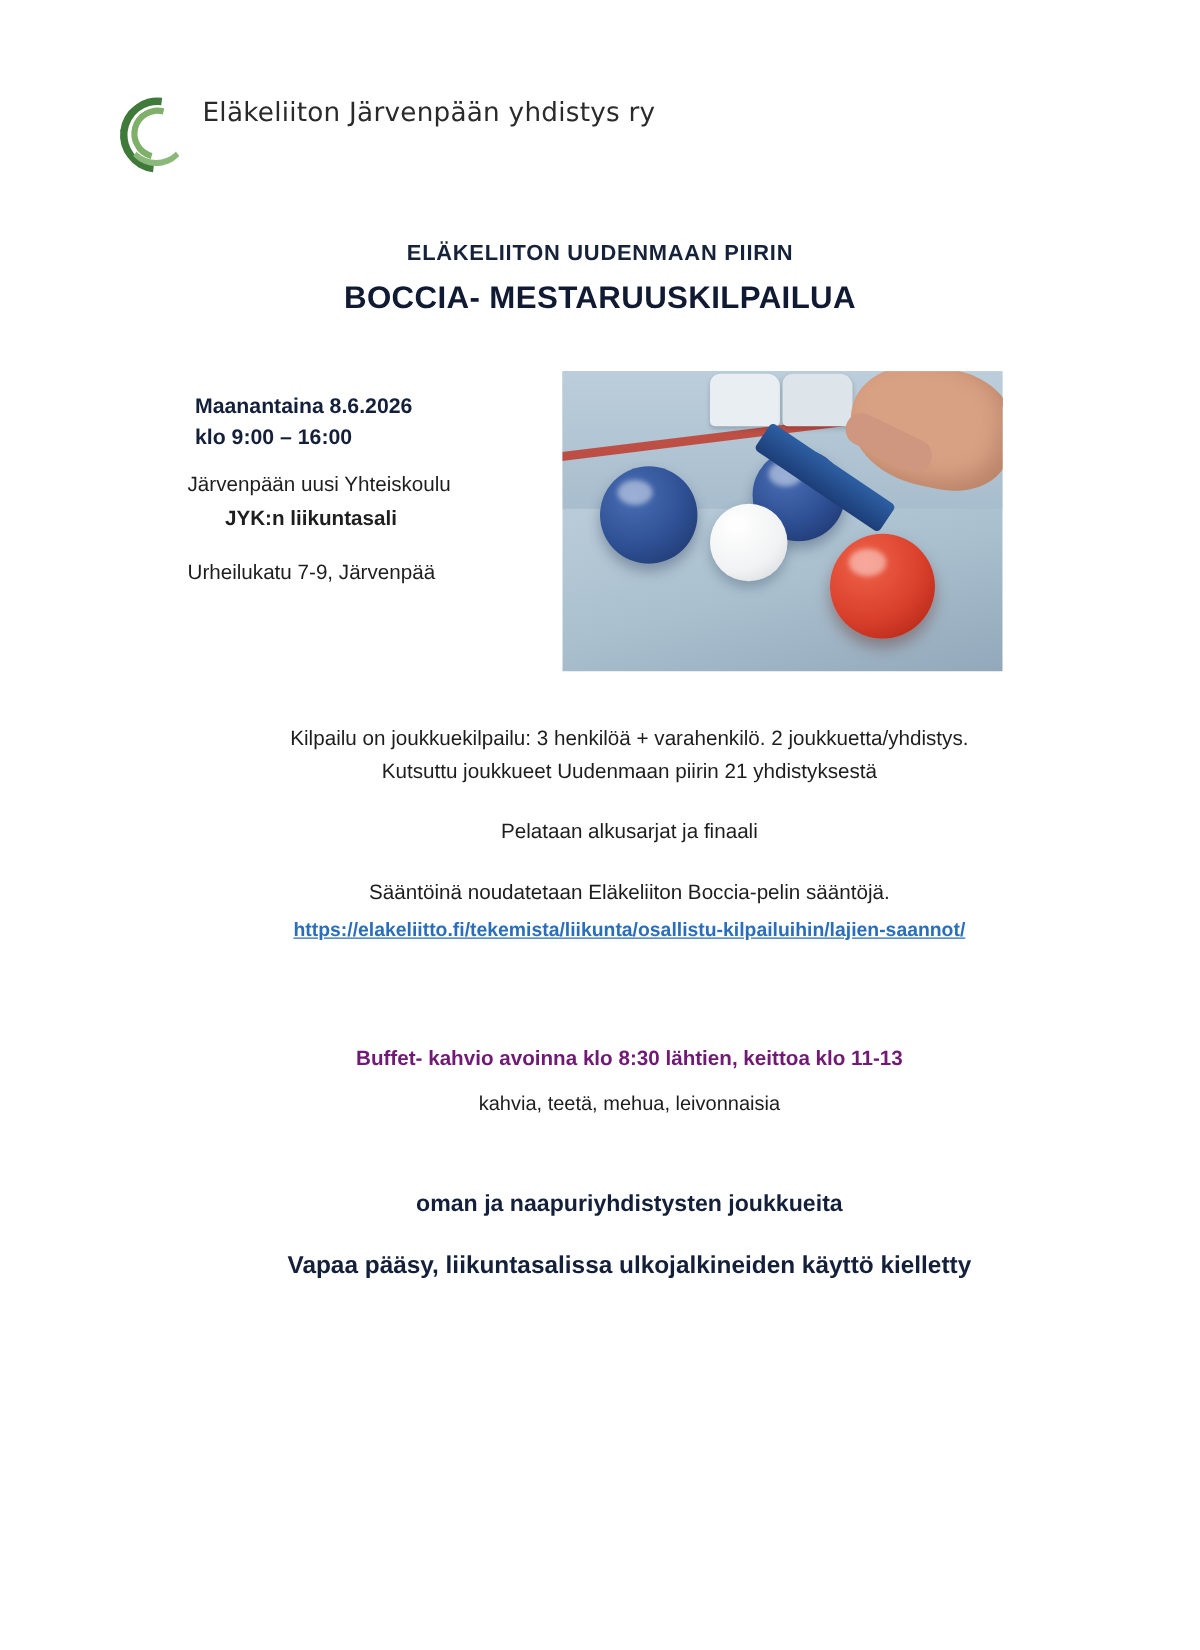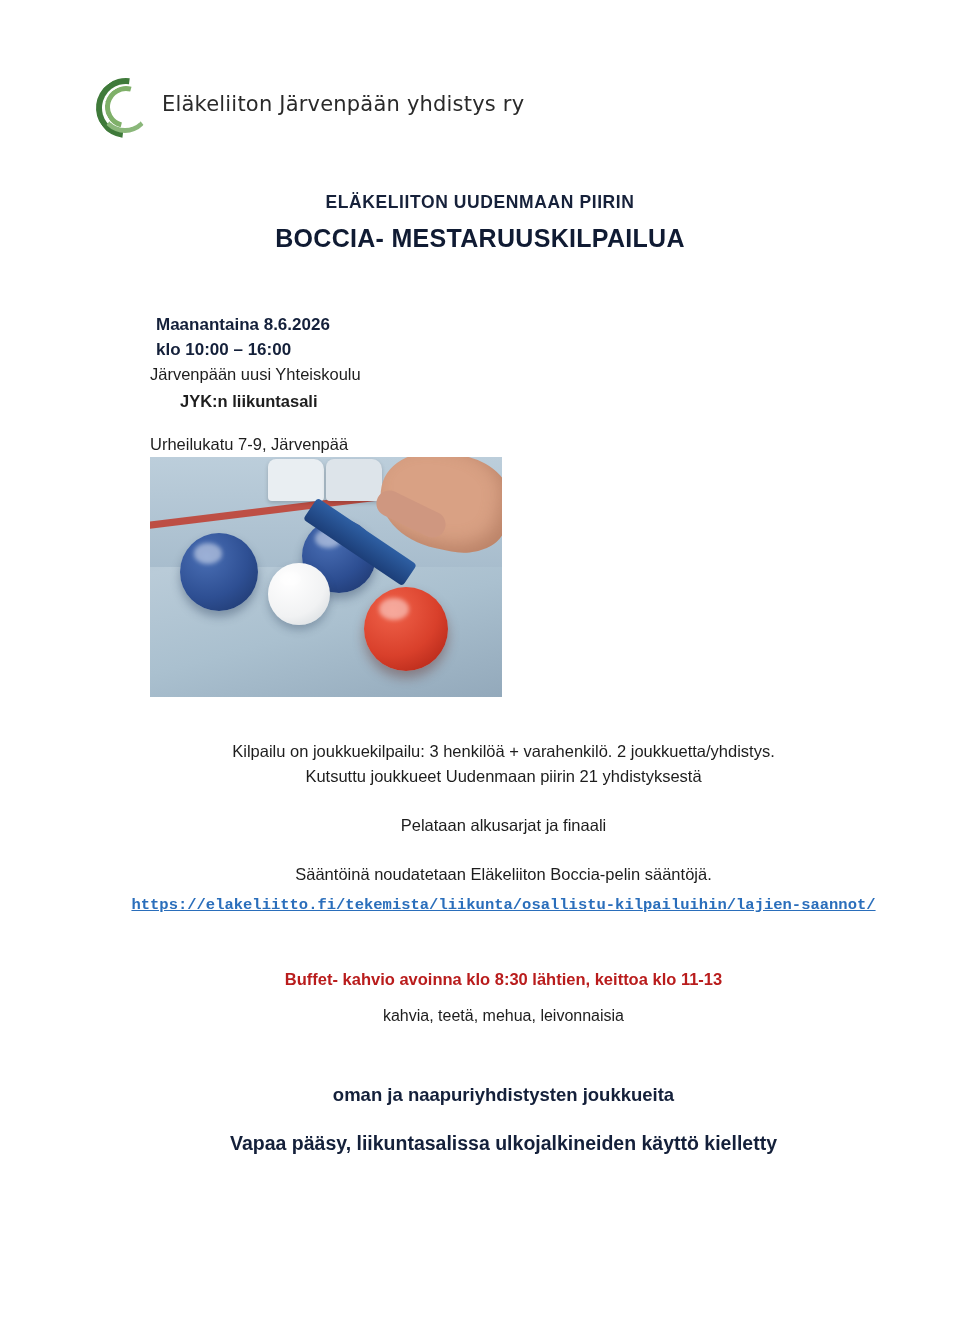--- a/index.html
+++ b/index.html
@@ -12,21 +12,20 @@
     height: 1320px;
     font-family: "Liberation Sans", sans-serif;
     color: #1a1a1a;
     position: relative;
     overflow: hidden;
   }
 
   
   .header {
     display: flex;
-    align-items: center;
     padding: 78px 0 0 96px;
   }
   .logo-mark {
     width: 52px;
     height: 52px;
     position: relative;
     flex: 0 0 auto;
     margin-right: 14px;
   }
   .logo-mark .ring-outer {
@@ -90,37 +89,36 @@
     letter-spacing: 0.3px;
     margin-top: 11px;
     color: #101b33;
   }
 
   
   .info-row {
     display: flex;
     margin-top: 44px;
     padding-left: 150px;
-    flex-direction: column;
   }
   .details {
     flex: 0 0 auto;
     width: 300px;
     padding-top: 16px;
   }
   .details .d-strong {
     font-weight: bold;
     font-size: 17px;
     line-height: 1.45;
     color: #14203a;
   }
   .details .d-normal {
     font-size: 16.5px;
     line-height: 1.5;
-    margin-top: 0;
+    margin-top: 14px;
     color: #1e1e1e;
   }
   .details .d-normal.second {
     margin-top: 18px;
   }
   .indent-1 { padding-left: 6px; }
   .indent-2 { padding-left: 30px; }
 
   
   .photo {
@@ -238,28 +236,27 @@
     margin-top: 30px;
     color: #1d1d1d;
   }
   .p-link {
     margin-top: 12px;
     font-size: 15.5px;
     font-weight: bold;
     color: #2a6ebb;
     text-decoration: underline;
     display: inline-block;
-    font-family: Liberation Mono, monospace;
   }
 
   .p-buffet {
     font-size: 16.5px;
     font-weight: bold;
-    margin-top: 56px;
-    color: #b91c1c;
+    margin-top: 84px;
+    color: #701a75;
   }
   .p-buffet-sub {
     font-size: 16px;
     margin-top: 18px;
     color: #1d1d1d;
   }
   .p-welcome {
     font-size: 18.5px;
     font-weight: bold;
     line-height: 1.5;
@@ -286,21 +283,21 @@
 </div>
 
 <div class="title-block">
   <div class="title-sub">ELÄKELIITON UUDENMAAN PIIRIN</div>
   <div class="title-event">BOCCIA- MESTARUUSKILPAILUA</div>
 </div>
 
 <div class="info-row">
   <div class="details">
     <div class="d-strong indent-1">Maanantaina 8.6.2026</div>
-    <div class="d-strong indent-1">klo 10:00 – 16:00</div>
+    <div class="d-strong indent-1">klo 9:00 – 16:00</div>
     <div class="d-normal">Järvenpään uusi Yhteiskoulu</div>
     <div class="d-normal indent-2" style="margin-top:2px;font-weight:bold;">JYK:n liikuntasali</div>
     <div class="d-normal second">Urheilukatu 7-9, Järvenpää</div>
   </div>
 
   <div class="photo">
     <div class="floor-band"></div>
     <div class="line-red"></div>
     <div class="shoe l"></div>
     <div class="shoe r"></div>

